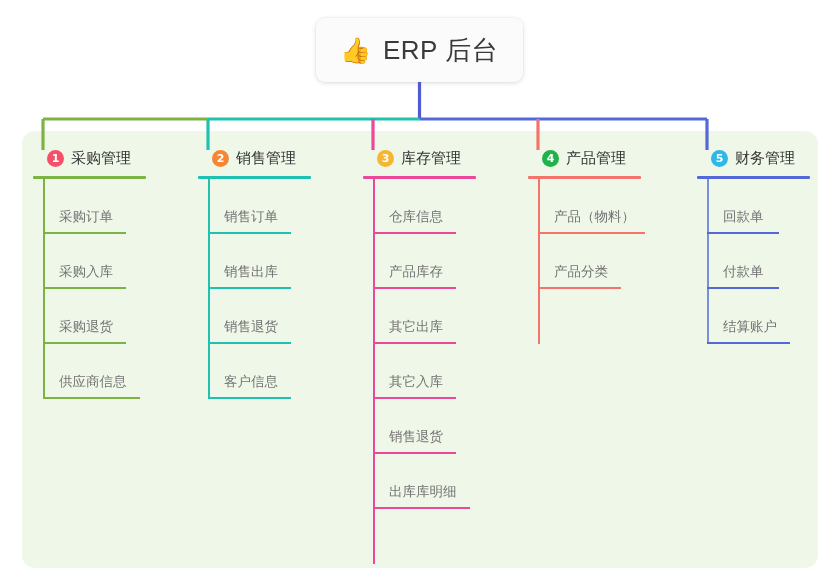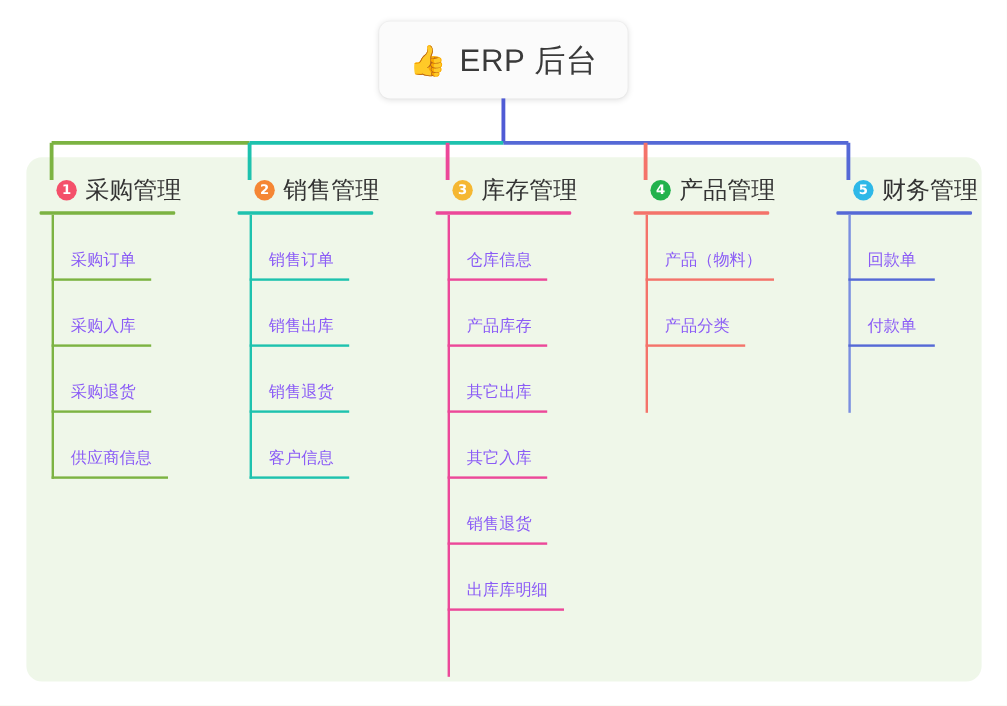--- a/index.html
+++ b/index.html
@@ -59,40 +59,40 @@
     padding-left:14px;
   }
   .badge{
     width:17px;height:17px;border-radius:50%;
     color:#fff;font-size:11px;line-height:17px;
     text-align:center;font-weight:bold;
     flex:none;
     font-family:"DejaVu Sans",sans-serif;
   }
   .col-title{
-    font-size:20px;
+    font-size:15px;
     color:#333;
     white-space:nowrap;
   }
   .head-rule{
     height:3px;margin-top:6px;border-radius:1px;
   }
 
   
   .leaves{position:relative;margin-top:0;}
   .leaf{
     position:relative;
     height:55px;
   }
   .leaf-text{
     position:absolute;
     left:26px;
     bottom:8px;
     font-size:13.5px;
-    color:#8b5cf6;
+    color:#737373;
     white-space:nowrap;
   }
   .leaf-rule{
     position:absolute;
     left:10px;
     bottom:0;
     height:1.6px;
   }
   .spine{
     position:absolute;
@@ -238,17 +238,21 @@
         <div class="leaves" style="height: 181px;">
           <div class="spine" style="background: rgb(123, 143, 224); height: 165px;"></div>
           <div class="leaf">
             <span class="leaf-text">回款单</span>
             <div class="leaf-rule" style="background: rgb(85, 105, 214); width: 72px;"></div>
           </div>
           <div class="leaf">
             <span class="leaf-text">付款单</span>
             <div class="leaf-rule" style="background: rgb(85, 105, 214); width: 72px;"></div>
           </div>
+          <div class="leaf">
+            <span class="leaf-text">结算账户</span>
+            <div class="leaf-rule" style="background: rgb(85, 105, 214); width: 83px;"></div>
+          </div>
         </div>
       </div>
     </div>
 
 </div>
 
 </body></html>

